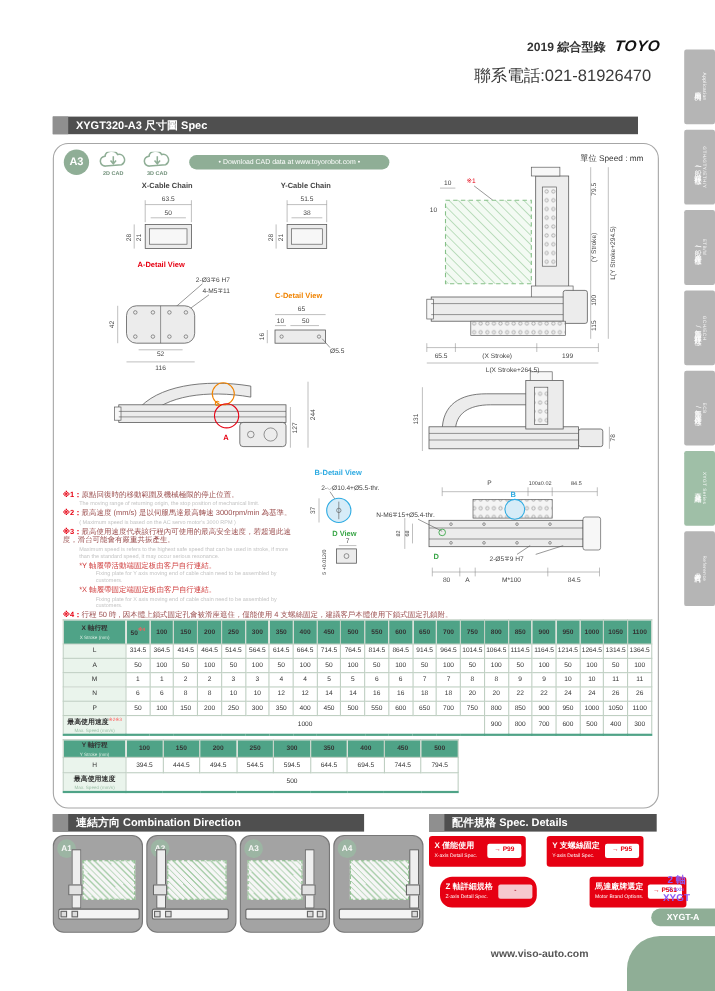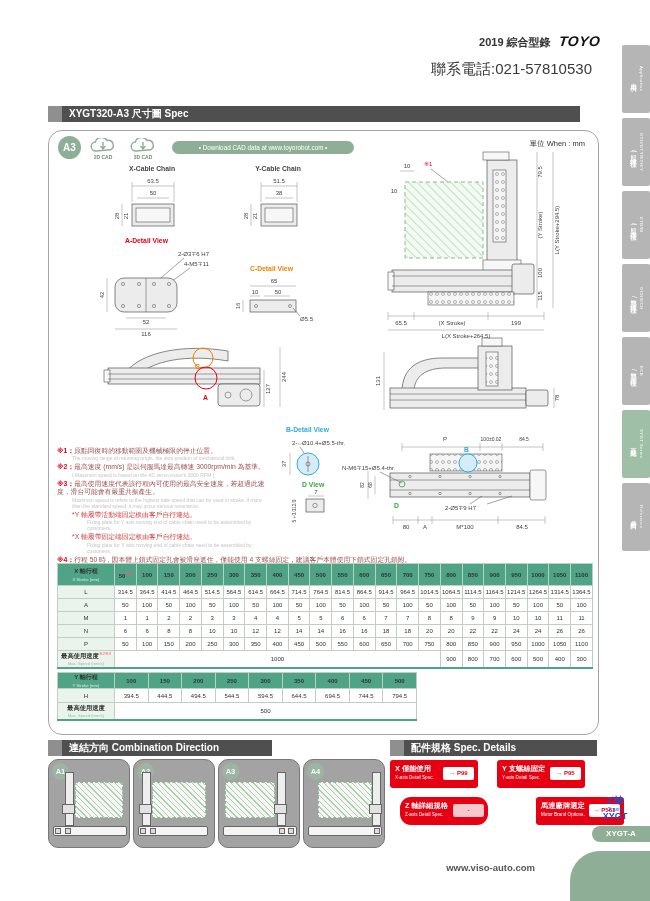--- a/index.html
+++ b/index.html
@@ -17,21 +17,21 @@
         display:flex;justify-content:center;align-items:center;gap:1px;border-radius:2px;}
   .stab.active{background:#9fbfa7;}
   .stab .zh{writing-mode:vertical-rl;font-size:6.5px;letter-spacing:1px;}
   .stab .en{writing-mode:vertical-rl;font-size:4.3px;opacity:.92;letter-spacing:.4px;}
 
   
   .tbar{height:16px;background:#4f4f4f;color:#fff;font-size:10px;font-weight:bold;
         display:flex;align-items:center;}
   .tbar .sq{width:14px;height:16px;background:#8f8f8f;margin-right:7px;flex:none;}
   .titlebar{top:106px;left:48px;width:532px;}
-  .combobar{top:740px;left:48px;width:224px;}
+  .combobar{top:740px;left:48px;width:283px;}
   .specbar{top:740px;left:390px;width:207px;}
 
   
   .mainbox{top:130px;left:48px;width:549px;height:603px;border:1.5px solid #a6a6a6;border-radius:14px;}
   .a3badge{top:136px;left:58px;width:23px;height:23px;border-radius:50%;background:#8fae96;color:#fff;
            font-size:10px;font-weight:bold;text-align:center;line-height:23px;}
   .cloud{top:138px;width:34px;text-align:center;font-size:5px;color:#6f8f78;font-weight:bold;}
   .pill{top:141px;left:172px;width:182px;height:13px;background:#8fae96;border-radius:7px;color:#fff;
         font-size:6.3px;text-align:center;line-height:13px;}
   .unit{top:139px;left:470px;width:115px;text-align:right;font-size:7.5px;color:#333;}
@@ -87,36 +87,36 @@
 
   
   .sbtn{position:absolute;width:88px;height:28px;background:#e60012;border-radius:3px;color:#fff;}
   .sbtn .zh{font-size:7.3px;font-weight:bold;margin:4px 0 0 5px;}
   .sbtn .en{font-size:4.6px;margin-left:5px;margin-top:1px;}
   .sbtn .pg{position:absolute;right:4px;top:7px;width:31px;height:13px;background:#fff;color:#e60012;
             font-weight:bold;font-size:6px;text-align:center;line-height:13px;border-radius:2px;}
   .sbtn .pg.pink{background:#f6c8ce;color:#a23;}
 
   
-  .axis2{top:796px;left:593px;width:44px;text-align:center;color:#1d4ed8;line-height:1.1;}
+  .axis2{top:796px;left:593px;width:44px;text-align:center;color:#8b5cf6;line-height:1.1;}
   .axis2 .l1{font-size:9px;font-weight:bold;}
   .axis2 .l2{font-size:5.5px;}
   .axis2 .l3{font-size:9px;font-weight:bold;}
   .xygta{top:826px;left:592px;width:58px;height:16px;background:#8fae96;border-radius:8px 0 0 8px;
          color:#fff;font-size:8px;font-weight:bold;text-align:center;line-height:16px;}
   .weburl{top:862px;left:370px;width:165px;text-align:right;font-size:9.5px;font-weight:bold;color:#555;}
   .blob{right:0;bottom:0;width:80px;height:50px;background:#8fae96;border-top-left-radius:30px;}
 </style>
 </head>
 <body>
 
 <div class="abs hdr-year">
   <span>2019 綜合型錄</span><span class="brand">TOYO</span>
 </div>
-<div class="abs phone">聯系電話:021-57810530</div>
+<div class="abs phone">聯系電話:021-81926470</div>
 
 <div>
     <div class="stab" style="top: 45px; height: 68px;">
       <span class="zh">應用例</span>
       <span class="en">Application</span>
     </div>
     <div class="stab" style="top: 118px; height: 68px;">
       <span class="zh">一般/螺桿仕樣</span>
       <span class="en">GTH/GTY/ETH/Y</span>
     </div>
@@ -158,21 +158,21 @@
   <div>2D CAD</div>
 </div>
 <div class="abs cloud" style="left:126px;">
   <svg width="26" height="15" viewBox="0 0 26 15">
     <path d="M6,13 a4.5,4.5 0 0 1 -0.5,-9 a6,5 0 0 1 11.5,-1.5 a5,5 0 0 1 3.5,9.3 z" fill="none" stroke="#8fae96" stroke-width="1.4"></path>
     <path d="M13,4 v6 M10.5,8 l2.5,3 2.5,-3" stroke="#8fae96" stroke-width="1.4" fill="none"></path>
   </svg>
   <div>3D CAD</div>
 </div>
 <div class="abs pill">• Download CAD data at www.toyorobot.com •</div>
-<div class="abs unit">單位 When : mm</div>
+<div class="abs unit">單位 Speed : mm</div>
 
 <svg class="abs draw" width="545" height="430" viewBox="0 0 545 430">
   <defs>
     <pattern id="hatch" width="6" height="6" patternUnits="userSpaceOnUse" patternTransform="rotate(-45)">
       <rect width="6" height="6" fill="#f3faf3"></rect>
         <line x1="0" y1="0" x2="0" y2="6" stroke="#99cb9b" stroke-width="1.1"></line>
     </pattern>
     <pattern id="chain" width="6" height="8" patternUnits="userSpaceOnUse">
       <rect width="6" height="8" fill="#f4f4f4"></rect>
         <circle cx="3" cy="4" r="1.5" fill="none" stroke="#888" stroke-width="0.6"></circle>

